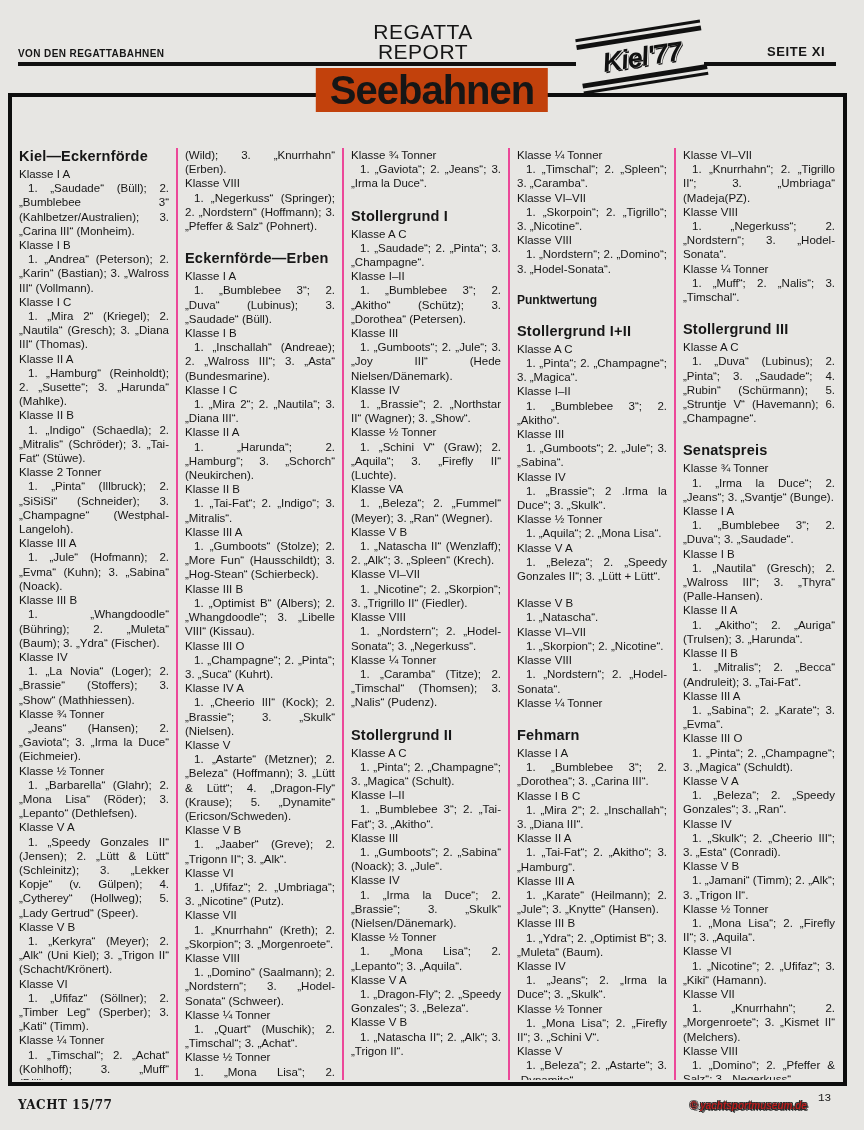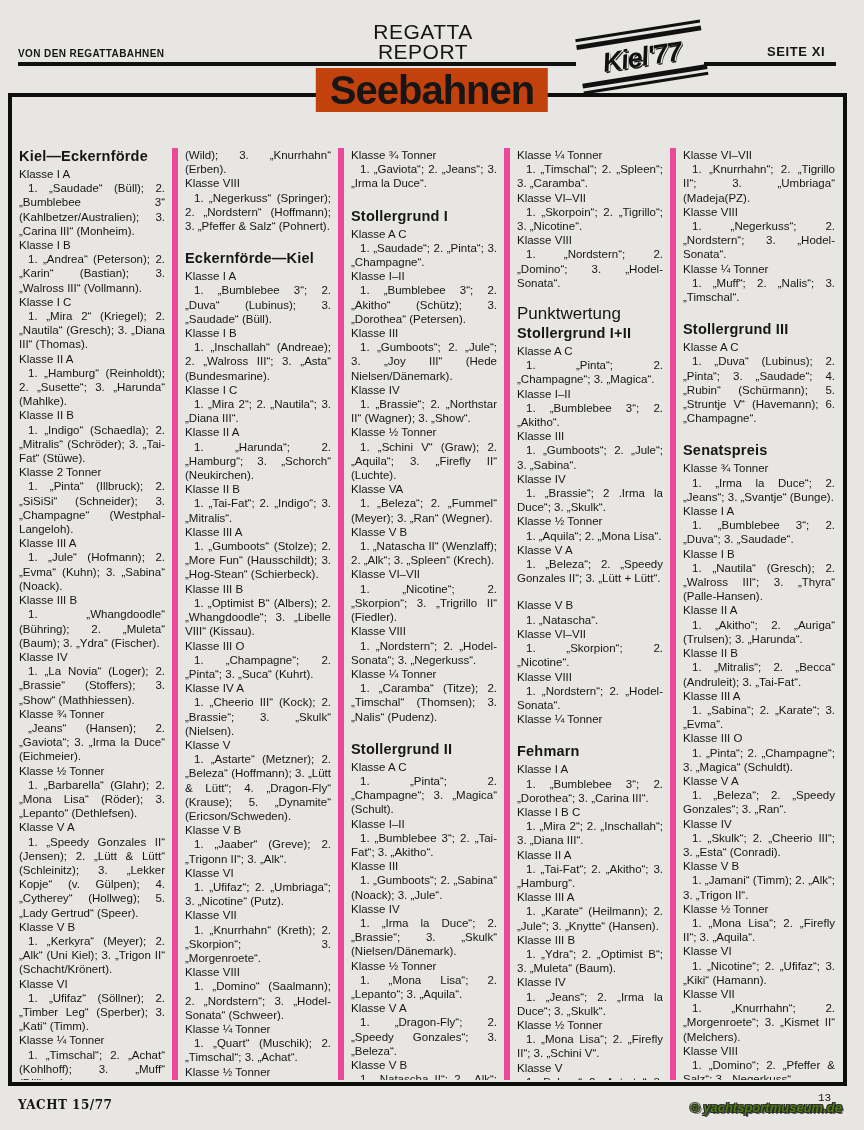--- a/index.html
+++ b/index.html
@@ -23,37 +23,37 @@
   .kiel-text{font-weight:900;font-style:italic;font-size:27px;line-height:28px;text-align:center;
     letter-spacing:-1px;color:#111;text-shadow:1.5px 0 #e7e6e3,1.5px 1.5px 0 #111;}
   
   .big-box{position:absolute;left:8px;top:93px;width:839px;height:993px;
     border:4px solid #0e0e0e;box-sizing:border-box;}
   .headline{position:absolute;left:50%;top:68px;transform:translateX(-50%);
     background:#c2410c;padding:0 14px;font-weight:900;font-size:40px;letter-spacing:-1px;
     line-height:44px;z-index:2;}
   
   .cols{position:absolute;left:12px;top:148px;width:831px;height:932px;display:flex;overflow:hidden;}
-  .col{width:166px;box-sizing:border-box;padding:0 7px;border-right:6px solid #ec4899;
+  .col{width:166px;box-sizing:border-box;padding:0 7px;border-right:2px solid #ec4899;
     font-size:11.5px;line-height:14.2px;overflow:hidden;}
   .col:last-child{border-right:none;}
   .col > :first-child{margin-top:0 !important;}
   .sec{font-weight:bold;font-size:14.5px;line-height:17px;margin:17px 0 2px;letter-spacing:.2px;}
-  .hs{font-weight:normal;font-size:17px;line-height:14px;margin:17px 0 4px;}
+  .hs{font-weight:bold;font-size:12px;line-height:14px;margin:17px 0 16px;}
   .hs + .sec{margin-top:0;}
   .k{margin:0;}
   .e{margin:0;text-indent:9px;text-align:justify;}
   .ec{margin:0;text-indent:0;text-align:justify;}
   .sp{height:13px;}
   
   .ftr-left{position:absolute;left:18px;top:1098px;font-family:"DejaVu Serif",serif;
     font-size:12px;font-weight:bold;letter-spacing:.5px;}
   .page-num{position:absolute;left:818px;top:1092px;font-family:Liberation Mono, monospace;font-size:11px;}
-  .watermark{position:absolute;left:690px;top:1100px;font-weight:900;font-style:italic;font-size:13px;
-    color:#4d7c0f;text-shadow:-1px -1px 0 #2a2a2a,1px -1px 0 #2a2a2a,-1px 1px 0 #2a2a2a,
+  .watermark{position:absolute;left:690px;top:1100px;font-weight:900;font-style:italic;font-size:10px;
+    color:#b91c1c;text-shadow:-1px -1px 0 #2a2a2a,1px -1px 0 #2a2a2a,-1px 1px 0 #2a2a2a,
     1px 1px 0 #2a2a2a,2px 2px 0 #555;}
 </style>
 </head>
 <body>
 
 <div class="hdr-left">VON DEN REGATTABAHNEN</div>
 <div class="masthead">
   <div>REGATTA</div>
   <div>REPORT</div>
 </div>
@@ -103,21 +103,21 @@
       <div class="k">Klasse VI</div>
       <p class="e">1. „Ufifaz“ (Söllner); 2. „Timber Leg“ (Sperber); 3. „Kati“ (Timm).</p>
       <div class="k">Klasse ¼ Tonner</div>
       <p class="e">1. „Timschal“; 2. „Achat“ (Kohlhoff); 3. „Muff“ (Dillitzer).</p>
       <div class="k">Klasse VII</div>
     </div>
     <div class="col">
       <p class="ec">(Wild); 3. „Knurrhahn“ (Erben).</p>
       <div class="k">Klasse VIII</div>
       <p class="e">1. „Negerkuss“ (Springer); 2. „Nordstern“ (Hoffmann); 3. „Pfeffer &amp; Salz“ (Pohnert).</p>
-      <h2 class="sec">Eckernförde—Kiel</h2>
+      <h2 class="sec">Eckernförde—Erben</h2>
       <div class="k">Klasse I A</div>
       <p class="e">1. „Bumblebee 3“; 2. „Duva“ (Lubinus); 3. „Saudade“ (Büll).</p>
       <div class="k">Klasse I B</div>
       <p class="e">1. „Inschallah“ (Andreae); 2. „Walross III“; 3. „Asta“ (Bundesmarine).</p>
       <div class="k">Klasse I C</div>
       <p class="e">1. „Mira 2“; 2. „Nautila“; 3. „Diana III“.</p>
       <div class="k">Klasse II A</div>
       <p class="e">1. „Harunda“; 2. „Hamburg“; 3. „Schorch“ (Neukirchen).</p>
       <div class="k">Klasse II B</div>
       <p class="e">1. „Tai-Fat“; 2. „Indigo“; 3. „Mitralis“.</p>

